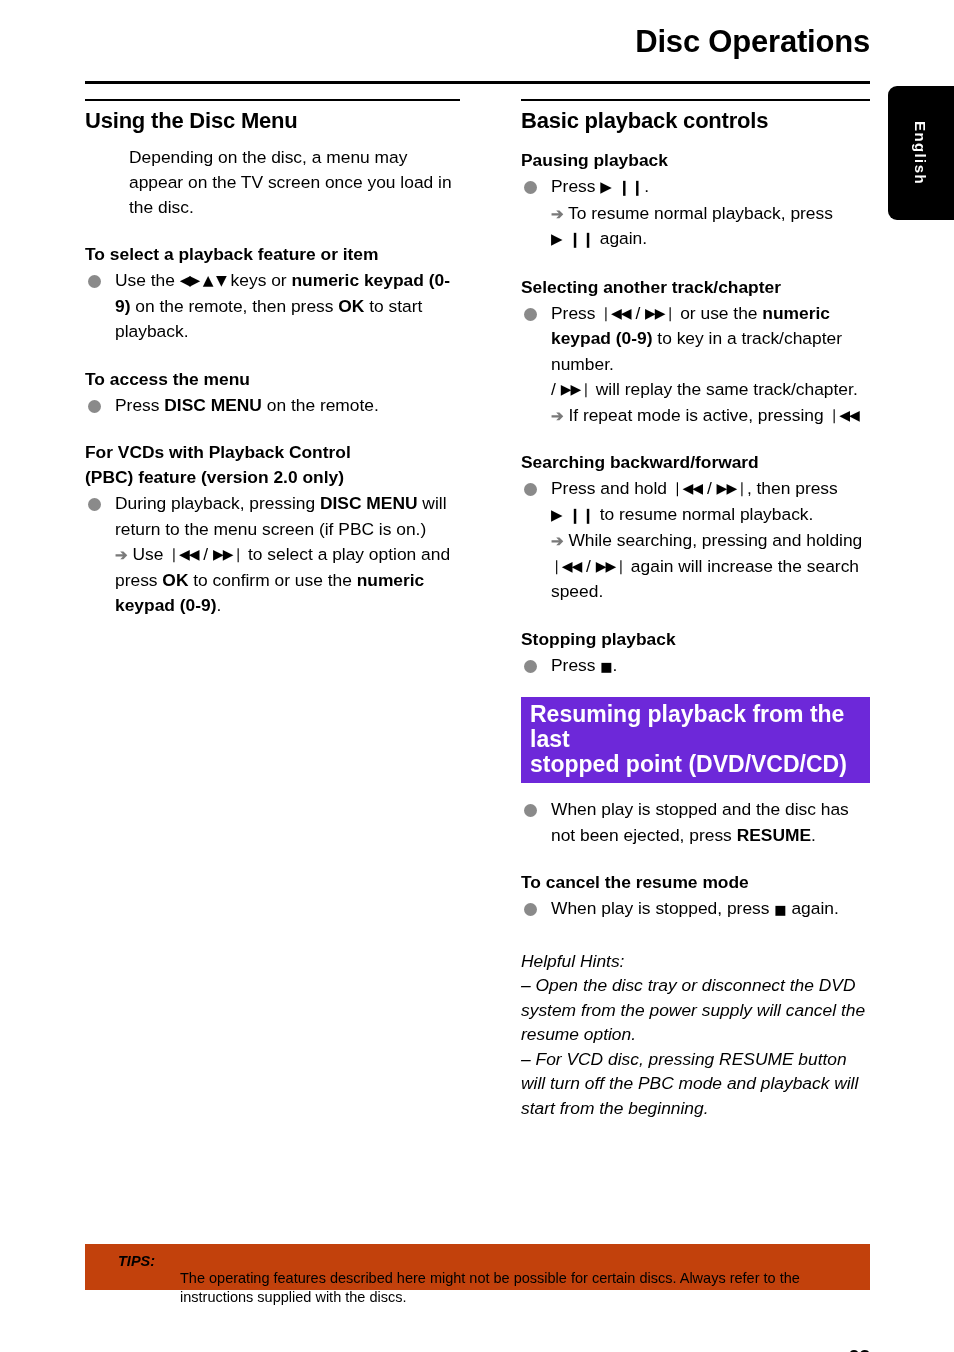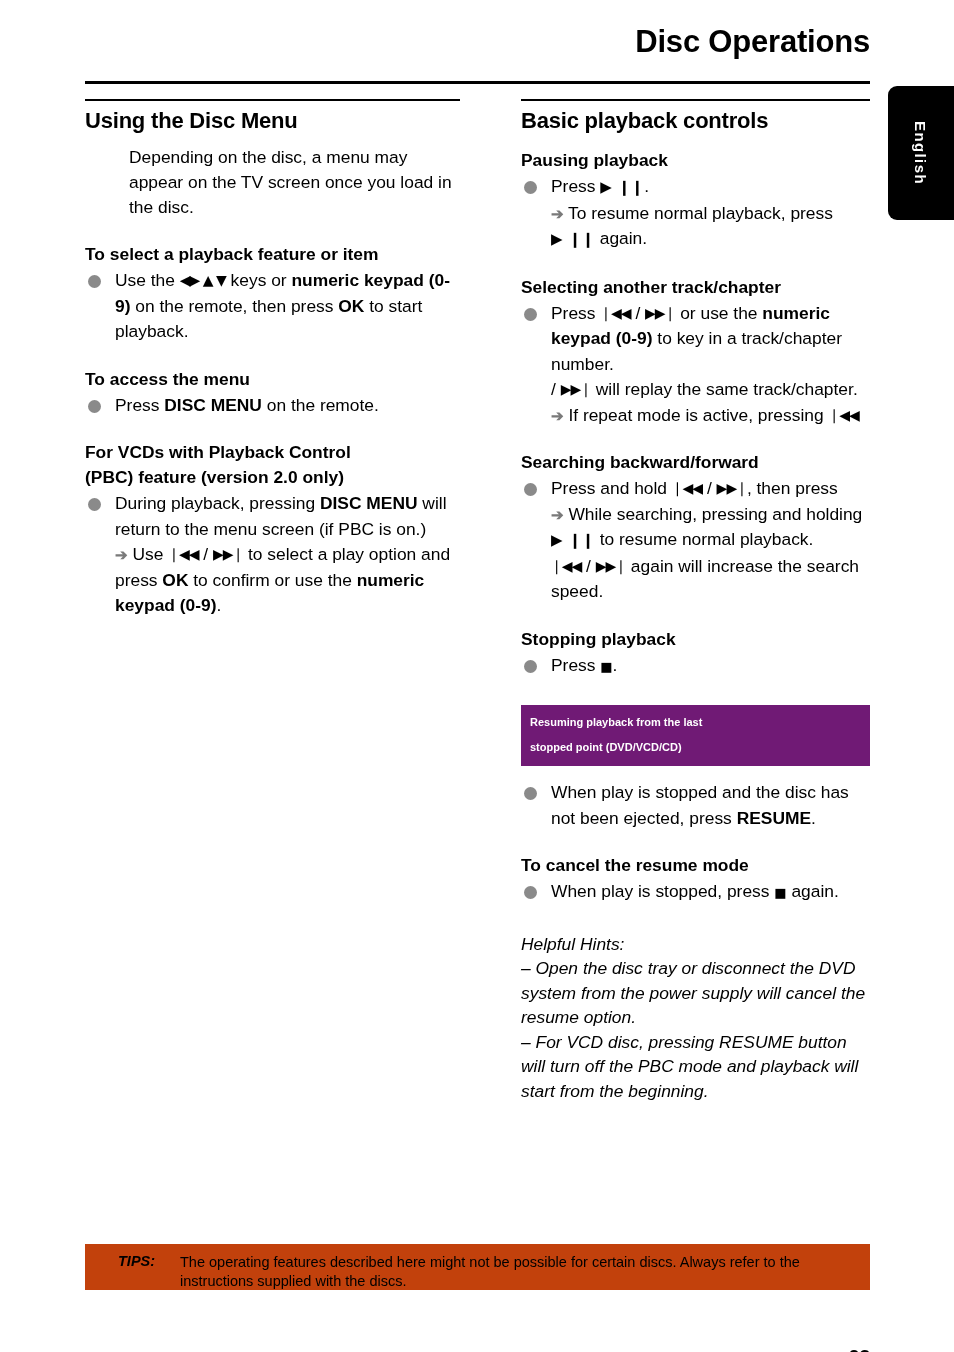--- a/index.html
+++ b/index.html
@@ -141,27 +141,27 @@
     vertical-align: 0px;
   }
   .sym-stop {
     font-family: "DejaVu Sans", sans-serif;
     font-size: 13px;
     vertical-align: 0px;
   }
 
   
   .gray-box {
-    background: #701a75;
+    background: #6d28d9;
     color: #ffffff;
     font-weight: bold;
-    font-size: 11px;
+    font-size: 23px;
     line-height: 25px;
     padding: 5px 0 6px 9px;
-    margin-top: 26px;
+    margin-top: 18px;
     width: 340px;
   }
 
   
   .hints {
     font-style: italic;
     font-size: 17.4px;
     line-height: 24.5px;
     margin-top: 26px;
   }
@@ -179,21 +179,21 @@
     position: absolute;
     left: 33px;
     top: 9px;
     font-size: 14.5px;
     font-weight: bold;
     font-style: italic;
   }
   .tips-text {
     position: absolute;
     left: 95px;
-    top: 9px;
+    top: 25px;
     width: 680px;
     font-size: 14.5px;
     line-height: 19px;
   }
   .page-number {
     position: absolute;
     left: 790px;
     top: 1346px;
     width: 80px;
     text-align: right;
@@ -257,22 +257,22 @@
       <span class="bullet-dot"></span>
       <span>Press </span><span class="sym">❘◀◀</span><span> / </span><span class="sym">▶▶❘</span><span> or use the </span><b>numeric keypad (0-9)</b><span> to key in a track/chapter number.</span>
       <span class="arrow-line"><span> / </span><span class="sym">▶▶❘</span><span> will replay the same track/chapter.</span></span>
       <span class="arrow-line"><span class="arrow-glyph">➔</span><span> If repeat mode is active, pressing </span><span class="sym">❘◀◀</span></span>
     </div>
 
     <div class="sub-head">Searching backward/forward</div>
     <div class="bullet-row">
       <span class="bullet-dot"></span>
       <span>Press and hold </span><span class="sym">❘◀◀</span><span> / </span><span class="sym">▶▶❘</span><span>, then press </span>
+      <span class="arrow-line"><b class="sym-pp">▶ ❙❙</b><span> to resume normal playback.</span></span>
       <span class="arrow-line"><span class="arrow-glyph">➔</span><span> While searching, pressing and holding </span></span>
-      <span class="arrow-line"><b class="sym-pp">▶ ❙❙</b><span> to resume normal playback.</span></span>
       <span class="arrow-line"><span class="sym">❘◀◀</span><span> / </span><span class="sym">▶▶❘</span><span> again will increase the search speed.</span></span>
     </div>
 
     <div class="sub-head">Stopping playback</div>
     <div class="bullet-row">
       <span class="bullet-dot"></span>
       <span>Press </span><span class="sym-stop">■</span><span>.</span>
     </div>
 
     <div class="gray-box">

